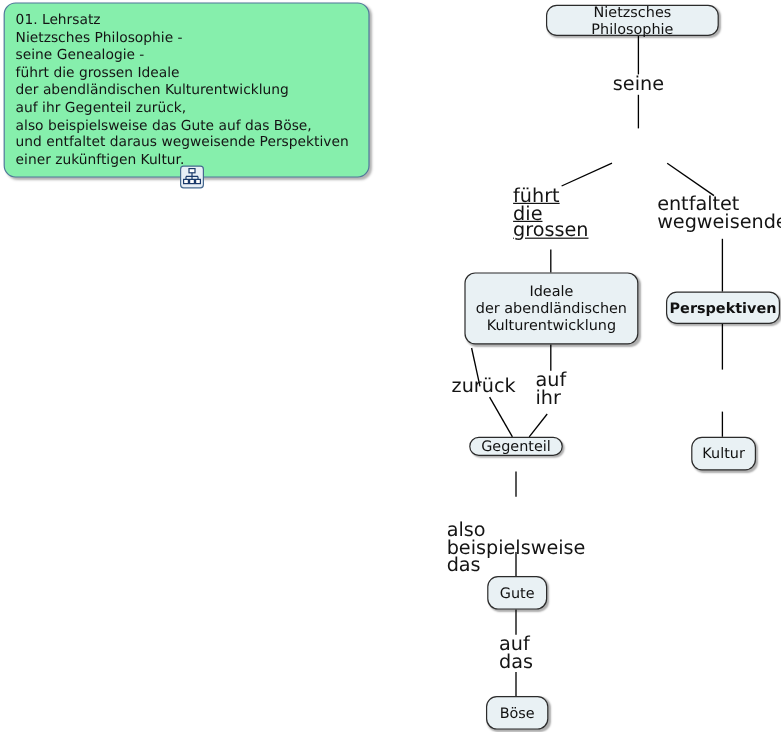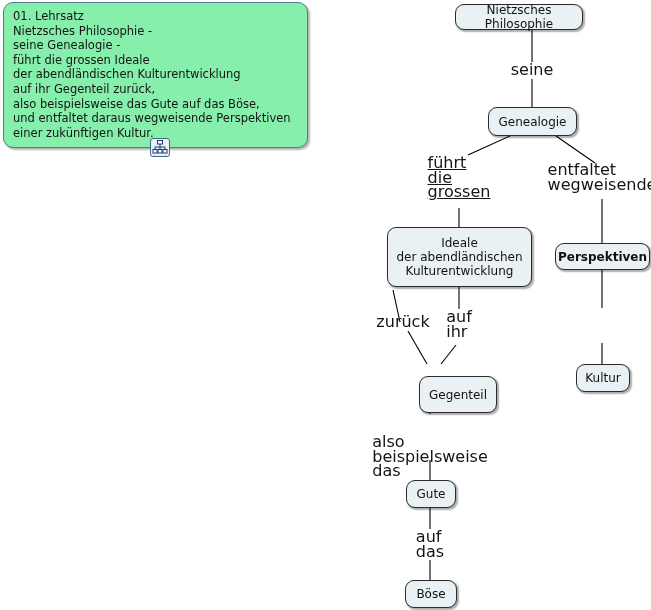--- a/index.html
+++ b/index.html
@@ -146,31 +146,30 @@
       <line x1="602" y1="343" x2="602" y2="364"></line>
 
       <line x1="430" y1="393" x2="430" y2="414"></line>
       <line x1="430" y1="460" x2="430" y2="480"></line>
 
       <line x1="430" y1="508" x2="430" y2="529"></line>
       <line x1="430" y1="560" x2="430" y2="580"></line>
     </g>
   </svg>
 
-  <div class="node" style="left:455px; top:4px; width:128px; height:26px;">Nietzsches Philosophie</div>
+  <div class="node" style="left:455px; top:4px; width:144px; height:26px;">Nietzsches Philosophie</div>
 
-  <div class="node" style="left:488px; top:107px; width:89px; height:29px;">Genealogie</div>
 
   <div class="node" style="left:387px; top:227px; width:145px; height:60px;">Ideale
 der abendländischen
 Kulturentwicklung</div>
 
   <div class="node" style="left:555px; top:243px; width:95px; height:27px;font-weight:bold;">Perspektiven</div>
 
-  <div class="node" style="left:391px; top:376px; width:78px; height:37px;margin-left:28px;">Gegenteil</div>
+  <div class="node" style="left:391px; top:364px; width:78px; height:16px;">Gegenteil</div>
 
   <div class="node" style="left:576px; top:364px; width:54px; height:28px;">Kultur</div>
 
   <div class="node" style="left:406px; top:480px; width:50px; height:28px;">Gute</div>
 
   <div class="node" style="left:405px; top:580px; width:52px; height:28px;">Böse</div>
 
   <div class="link-label" style="left:532px; top:63px;">seine</div>
 
   <div class="link-label" style="left:459px; top:156px;text-decoration:underline;">führt

